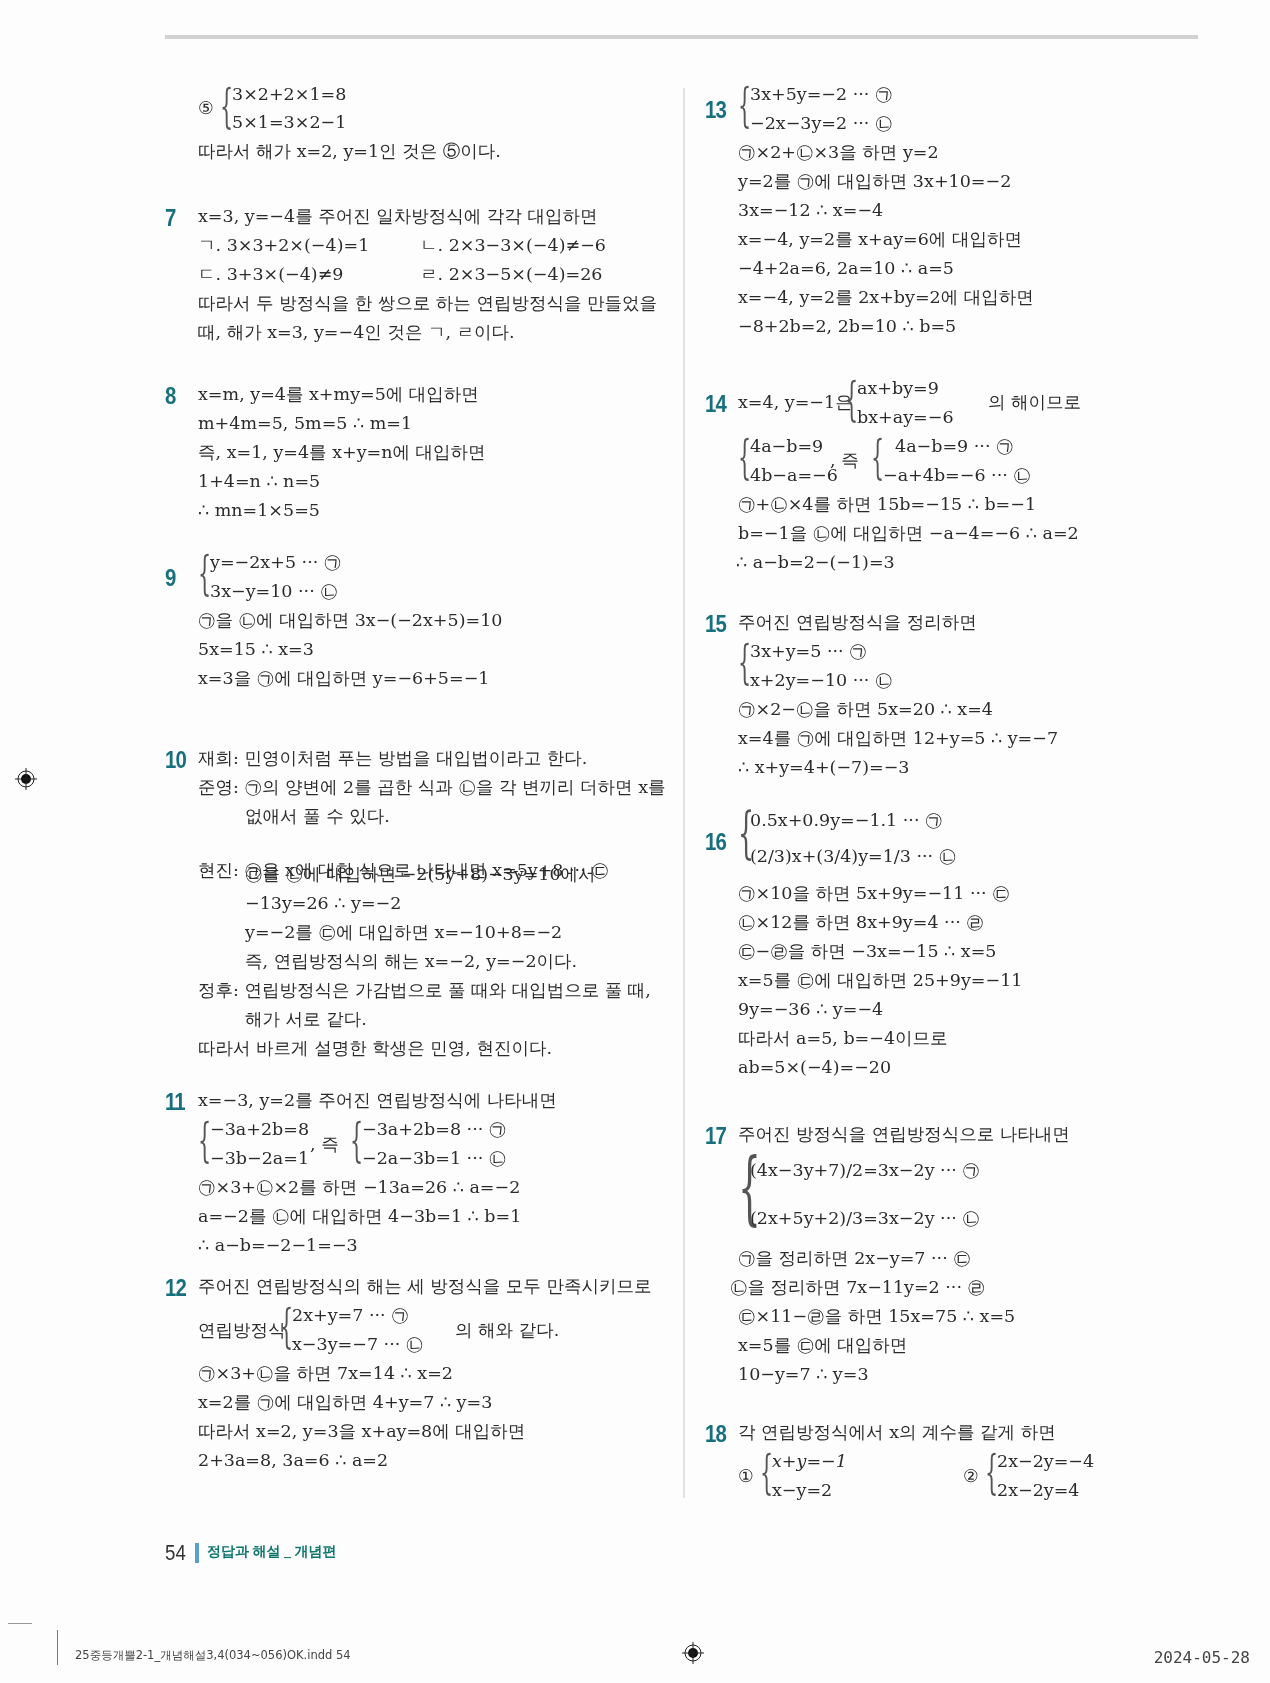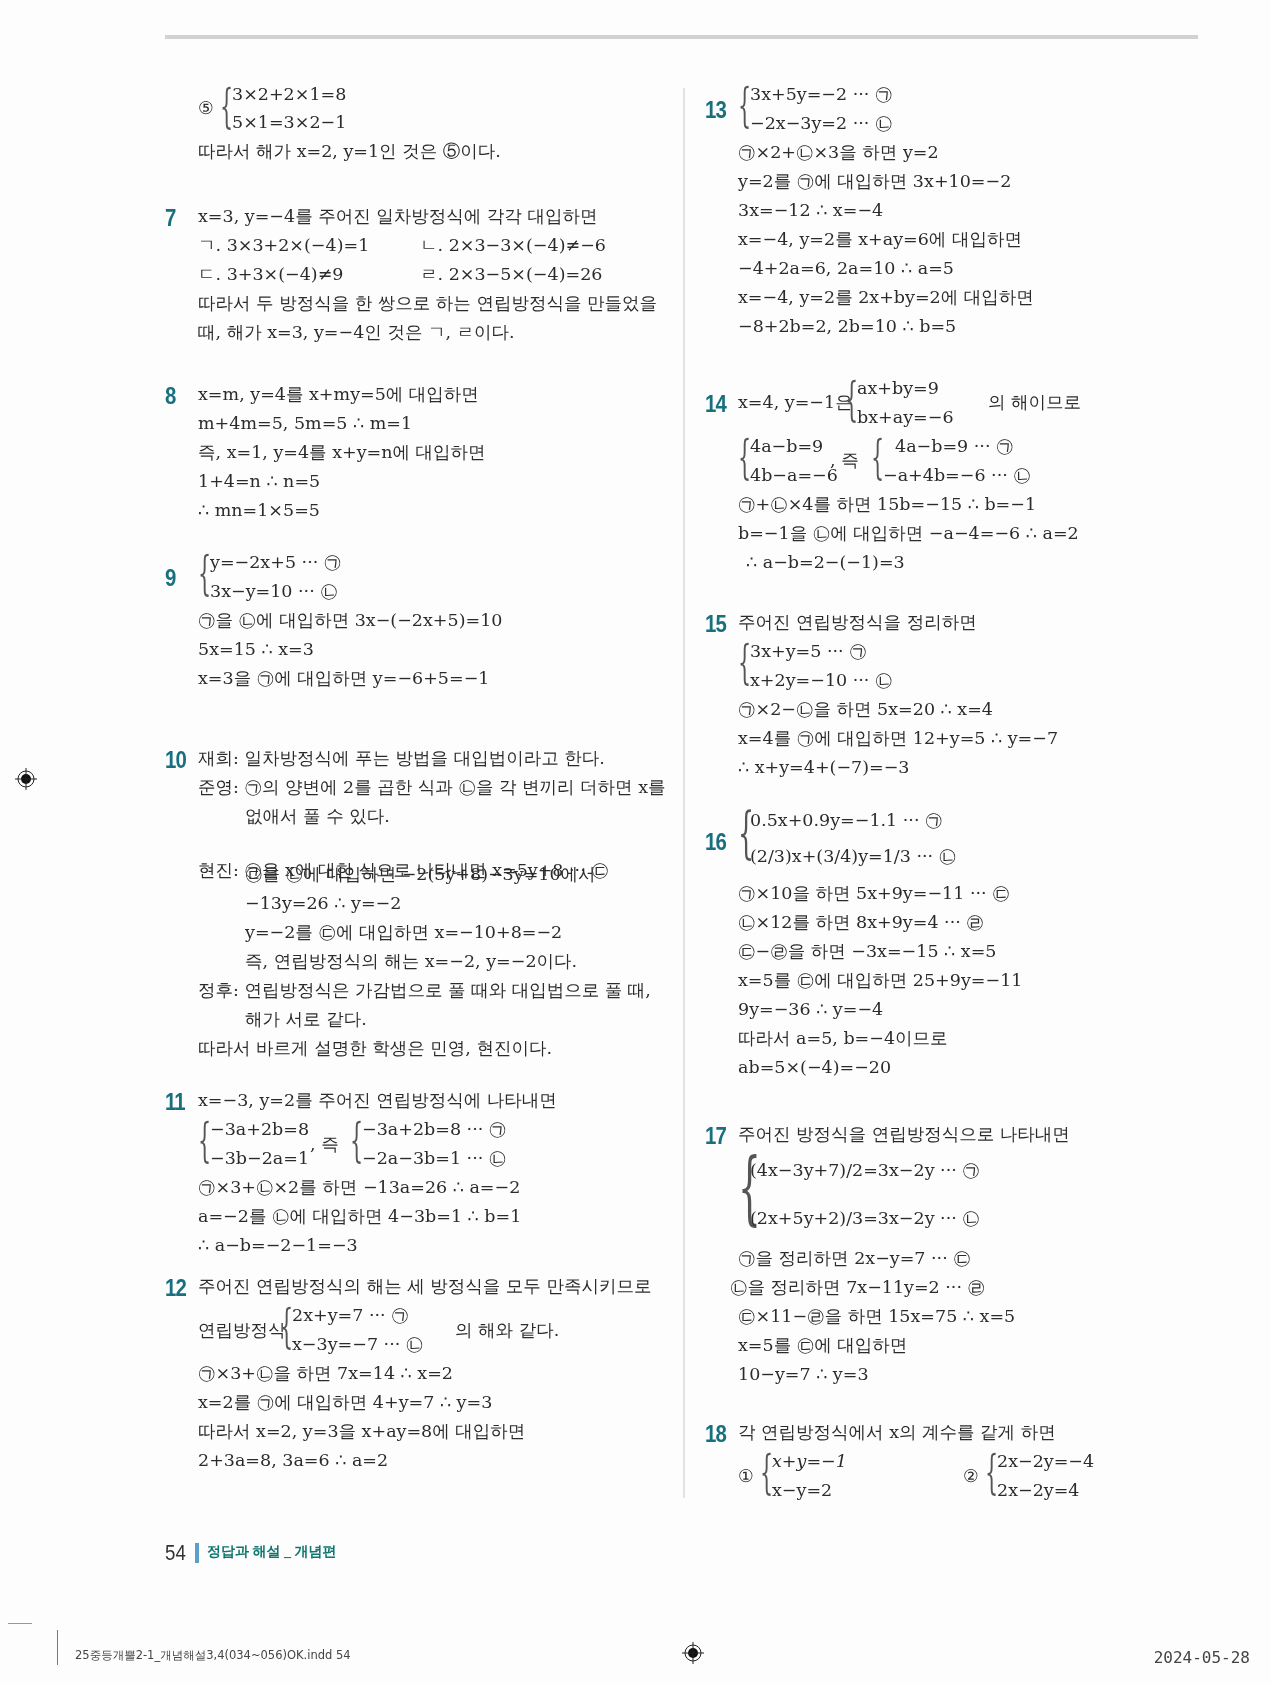--- a/index.html
+++ b/index.html
@@ -69,21 +69,21 @@
     <span class="brace" style="left:33px;top:0;">{</span>
     <span class="line" style="left:45px;top:0;">y=−2x+5     ··· ㉠</span>
     <span class="line" style="left:45px;top:29px;">3x−y=10      ··· ㉡</span>
     <span class="line" style="left:33px;top:58px;">㉠을 ㉡에 대입하면 3x−(−2x+5)=10</span>
     <span class="line" style="left:33px;top:87px;">5x=15        ∴ x=3</span>
     <span class="line" style="left:33px;top:116px;">x=3을 ㉠에 대입하면 y=−6+5=−1</span>
   </div>
 
   <div class="prob" style="top:666px;">
     <span class="num">10</span>
-    <span class="line" style="left:33px;top:0;">재희: 일차방정식에 푸는 방법을 대입법이라고 한다.</span>
+    <span class="line" style="left:33px;top:0;">재희: 민영이처럼 푸는 방법을 대입법이라고 한다.</span>
     <span class="line" style="left:33px;top:29px;">준영: ㉠의 양변에 2를 곱한 식과 ㉡을 각 변끼리 더하면 x를</span>
     <span class="line" style="left:80px;top:58px;">없애서 풀 수 있다.</span>
     <span class="line" style="left:33px;top:87px;margin-top:25px;">현진: ㉠을 x에 대한 식으로 나타내면 x=5y+8   ··· ㉢</span>
     <span class="line" style="left:80px;top:116px;">㉢을 ㉡에 대입하면 −2(5y+8)−3y=10에서</span>
     <span class="line" style="left:80px;top:145px;">−13y=26        ∴ y=−2</span>
     <span class="line" style="left:80px;top:174px;">y=−2를 ㉢에 대입하면 x=−10+8=−2</span>
     <span class="line" style="left:80px;top:203px;">즉, 연립방정식의 해는 x=−2, y=−2이다.</span>
     <span class="line" style="left:33px;top:232px;">정후: 연립방정식은 가감법으로 풀 때와 대입법으로 풀 때,</span>
     <span class="line" style="left:80px;top:261px;">해가 서로 같다.</span>
     <span class="line" style="left:33px;top:290px;">따라서 바르게 설명한 학생은 민영, 현진이다.</span>
@@ -144,21 +144,21 @@
     <span class="line" style="left:283px;top:14px;">의 해이므로</span>
     <span class="brace" style="left:33px;top:58px;">{</span>
     <span class="line" style="left:45px;top:58px;">4a−b=9</span>
     <span class="line" style="left:45px;top:87px;">4b−a=−6</span>
     <span class="line" style="left:125px;top:72px;">, 즉</span>
     <span class="brace" style="left:166px;top:58px;">{</span>
     <span class="line" style="left:190px;top:58px;">4a−b=9            ··· ㉠</span>
     <span class="line" style="left:178px;top:87px;">−a+4b=−6    ··· ㉡</span>
     <span class="line" style="left:33px;top:116px;">㉠+㉡×4를 하면 15b=−15        ∴ b=−1</span>
     <span class="line" style="left:33px;top:145px;">b=−1을 ㉡에 대입하면 −a−4=−6        ∴ a=2</span>
-    <span class="line" style="left:41px;top:174px;text-align:right;">∴ a−b=2−(−1)=3</span>
+    <span class="line" style="left:31px;top:174px;text-align:right;">∴ a−b=2−(−1)=3</span>
   </div>
 
   <div class="prob" style="top:530px;">
     <span class="num">15</span>
     <span class="line" style="left:33px;top:0;">주어진 연립방정식을 정리하면</span>
     <span class="brace" style="left:33px;top:29px;">{</span>
     <span class="line" style="left:45px;top:29px;">3x+y=5           ··· ㉠</span>
     <span class="line" style="left:45px;top:58px;">x+2y=−10    ··· ㉡</span>
     <span class="line" style="left:33px;top:87px;">㉠×2−㉡을 하면 5x=20        ∴ x=4</span>
     <span class="line" style="left:33px;top:116px;">x=4를 ㉠에 대입하면 12+y=5        ∴ y=−7</span>

